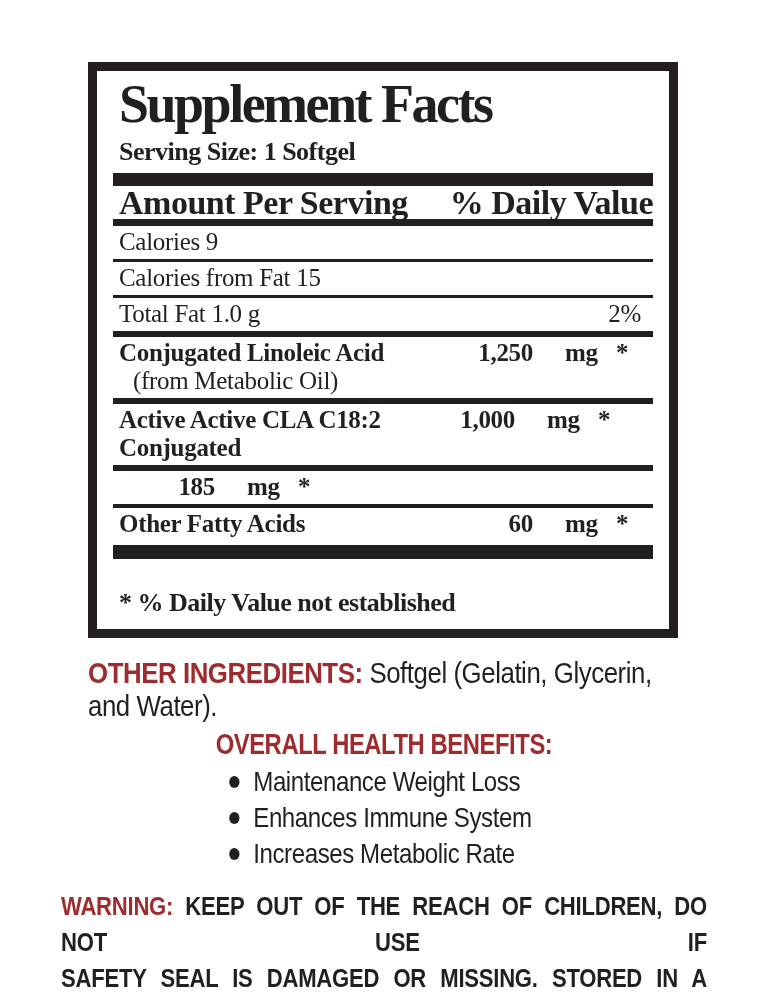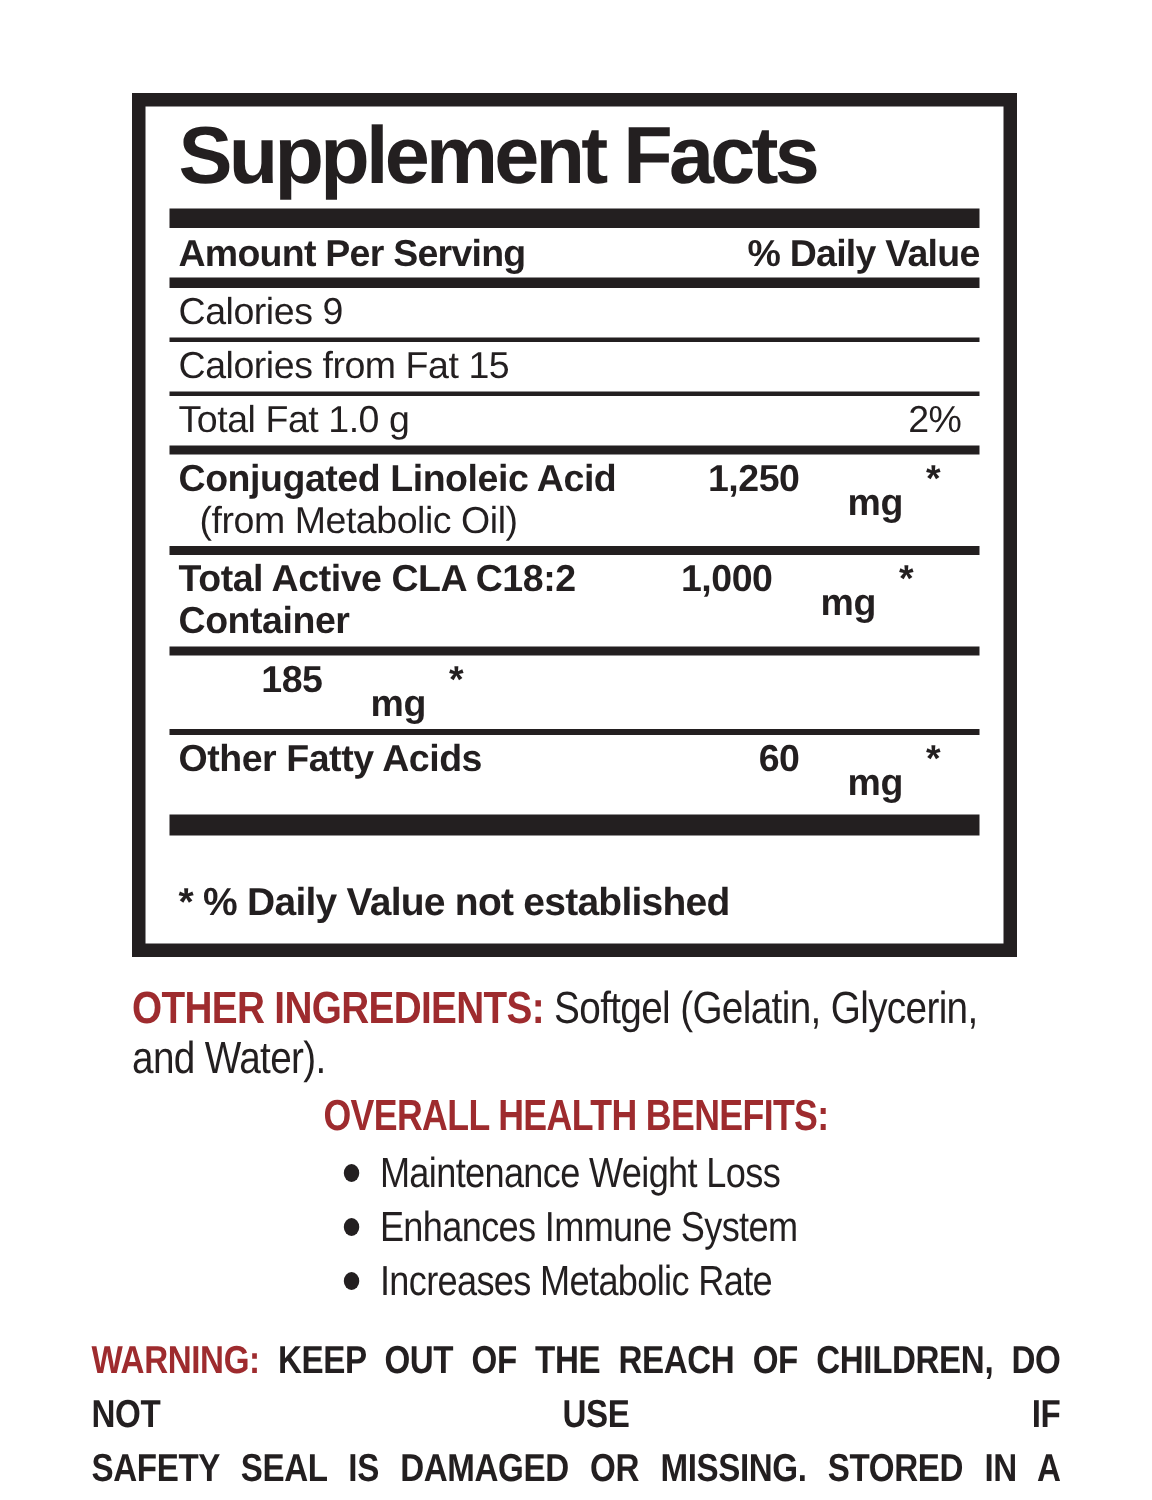--- a/index.html
+++ b/index.html
@@ -15,20 +15,21 @@
 
   
   .facts-box {
     position: absolute;
     left: 88px; top: 62px;
     width: 590px; height: 576px;
     box-sizing: border-box;
     border: 9px solid #231f20;
     background: #fff;
     padding: 4px 16px 0 16px;
+    font-family: Liberation Serif, serif;
   }
   .sf-title {
     font-size: 54px;
     font-weight: 700;
     letter-spacing: -2.5px;
     line-height: 1.02;
     padding-left: 6px;
     margin-top: 2px;
     white-space: nowrap;
   }
@@ -42,34 +43,34 @@
   .serving-block { margin-top: 6px; }
   .bar { background: #231f20; width: 100%; }
   .bar-thick { height: 13px; margin-top: 7px; }
   .bar-med   { height: 7px;  }
   .bar-thin  { height: 3px;  }
   .bar-thin2 { height: 4px;  }
   .bar-foot  { height: 14px; margin-top: 4px; }
 
   .hdr-row {
     display: flex; justify-content: space-between; align-items: center;
-    font-size: 25px; font-weight: 700; letter-spacing: -0.5px;
+    font-size: 34px; font-weight: 700; letter-spacing: -0.5px;
     padding: 3px 0 2px 6px; line-height: 28px; text-align: center;
   }
   .nrow {
     display: flex; align-items: flex-start;
     font-size: 25px; line-height: 28px;
     padding: 2px 0 3px 6px;
     letter-spacing: -0.3px;
   }
   .nrow .name { flex: 1 1 auto; }
   .nrow .name .sub { font-weight: 400; padding-left: 14px; }
   .nrow.bold .name { font-weight: 700; }
   .amt  { width: 96px; text-align: right; font-weight: 700; flex: 0 0 auto; }
-  .unit { width: 58px; text-align: left; padding-left: 32px; font-weight: 700; flex: 0 0 auto; box-sizing: border-box; margin-top: 16px; }
+  .unit { width: 58px; text-align: left; padding-left: 32px; font-weight: 700; flex: 0 0 auto; box-sizing: border-box; }
   .dv   { width: 62px; flex: 0 0 auto; font-weight: 400; }
   .dv-pct  { text-align: right; padding-right: 12px; box-sizing: border-box; }
   .dv-star { text-align: center; font-weight: 700; }
   .footnote {
     font-size: 26px; font-weight: 700; letter-spacing: -0.5px;
     padding: 6px 0 0 6px; line-height: 28px; margin-top: 24px;
   }
 
   
   .red { color: #9e2b2e; }
@@ -119,20 +120,21 @@
 </style>
 </head>
 <body>
 
 <div class="stage">
 
   <div class="facts-box">
     <div class="sf-title">Supplement Facts</div>
 
     <div class="serving-block">
+      <div class="serving-line">Serving Size: 1 Softgel</div>
     </div>
 
     <div class="bar bar-thick"></div>
 
     <div class="hdr-row">
       <span>Amount Per Serving</span>
       <span>% Daily Value</span>
     </div>
 
     <div class="bar bar-med"></div>
@@ -160,21 +162,21 @@
         <div>Conjugated Linoleic Acid</div>
         <div class="sub">(from Metabolic Oil)</div>
       </span>
       <span class="amt">1,250</span>
       <span class="unit">mg</span>
       <span class="dv dv-star">*</span>
     </div>
     <div class="bar bar-med" style="height:6px"></div>
 
     <div class="nrow bold">
-      <span class="name" style="max-width:300px">Total Active CLA C18:2 Container</span>
+      <span class="name" style="max-width:300px">Active Active CLA C18:2 Conjugated</span>
       <span class="amt">1,000</span>
       <span class="unit">mg</span>
       <span class="dv dv-star">*</span>
     </div>
     <div class="bar bar-med" style="height:6px"></div>
 
     <div class="nrow bold">
       <span class="amt">185</span>
       <span class="unit">mg</span>
       <span class="dv dv-star">*</span>

